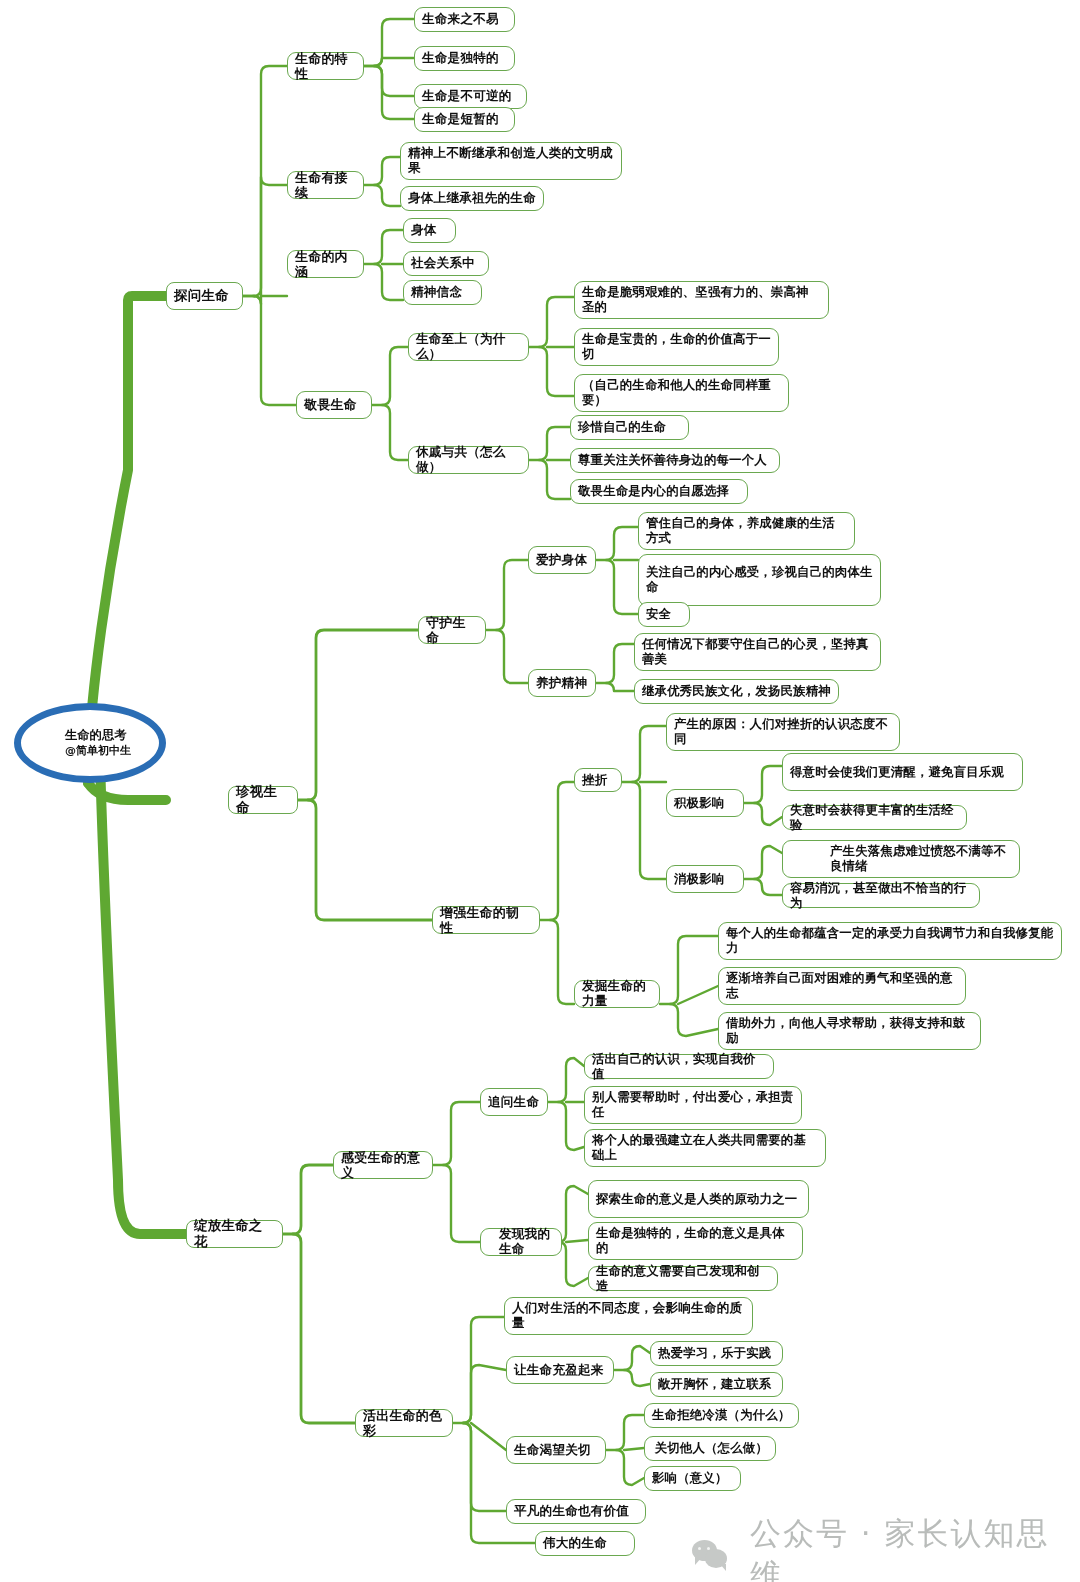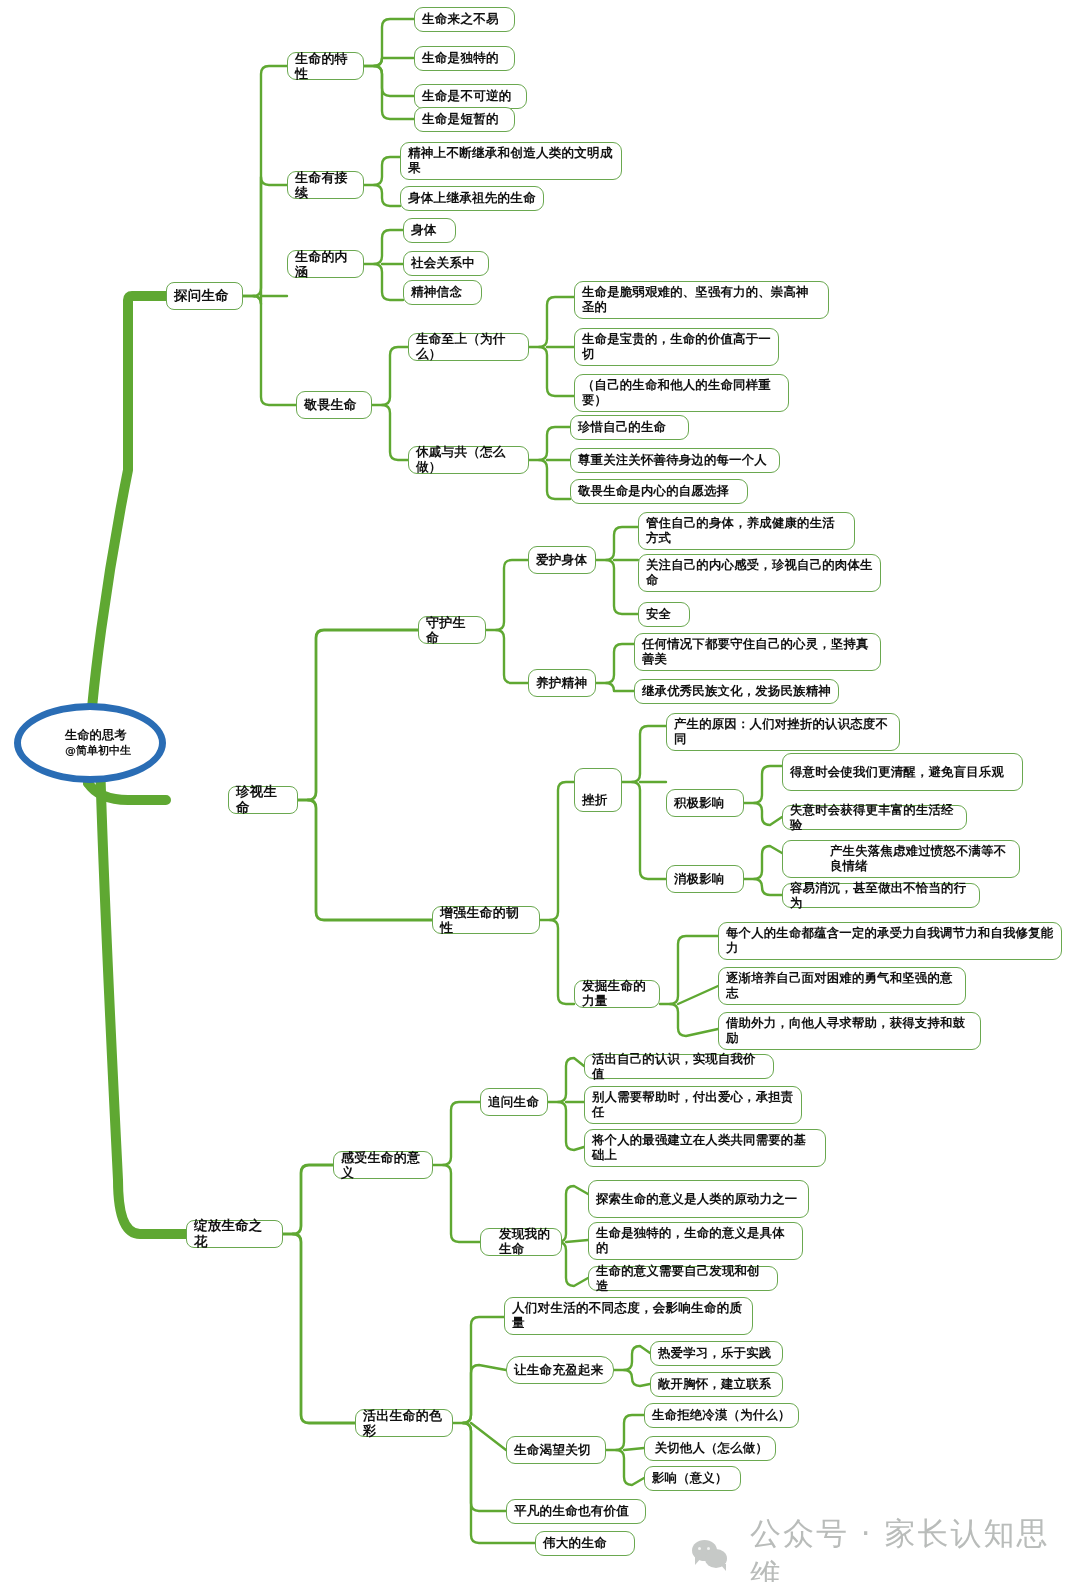--- a/index.html
+++ b/index.html
@@ -288,42 +288,42 @@
   <div class="node l2" style="left:418px;top:616px;width:68px;height:28px;">
     <span>守护生命</span>
     </div>
 
   <div class="node l3" style="left:528px;top:546px;width:68px;height:28px;">
     <span>爱护身体</span>
     </div>
   <div class="node l4" style="left:638px;top:512px;width:217px;height:38px;">
     <span>管住自己的身体，养成健康的生活方式</span>
     </div>
-  <div class="node l4" style="left:638px;top:554px;width:243px;height:38px;">
+  <div class="node l4" style="left:638px;top:554px;width:243px;height:52px;">
     <span>关注自己的内心感受，珍视自己的肉体生命</span>
     </div>
   <div class="node l4" style="left:638px;top:602px;width:52px;height:25px;">
     <span>安全</span>
     </div>
 
   <div class="node l3" style="left:528px;top:669px;width:68px;height:28px;">
     <span>养护精神</span>
     </div>
   <div class="node l4" style="left:634px;top:633px;width:247px;height:38px;">
     <span>任何情况下都要守住自己的心灵，坚持真善美</span>
     </div>
   <div class="node l4" style="left:634px;top:679px;width:205px;height:25px;">
     <span>继承优秀民族文化，发扬民族精神</span>
     </div>
 
   <div class="node l2" style="left:432px;top:906px;width:108px;height:28px;">
     <span>增强生命的韧性</span>
     </div>
 
-  <div class="node l3" style="left:574px;top:768px;width:48px;height:44px;align-items:flex-end;">
+  <div class="node l3" style="left:574px;top:768px;width:48px;height:24px;align-items:flex-end;">
     <span>挫折</span>
     </div>
   <div class="node l4" style="left:666px;top:713px;width:234px;height:38px;">
     <span>产生的原因：人们对挫折的认识态度不同</span>
     </div>
 
   <div class="node l4" style="left:666px;top:789px;width:78px;height:28px;">
     <span>积极影响</span>
     </div>
   <div class="node l4" style="left:782px;top:753px;width:241px;height:38px;">
@@ -391,21 +391,21 @@
     </div>
 
   <div class="node l2" style="left:355px;top:1409px;width:98px;height:28px;">
     <span>活出生命的色彩</span>
     </div>
 
   <div class="node l3" style="left:504px;top:1297px;width:249px;height:38px;">
     <span>人们对生活的不同态度，会影响生命的质量</span>
     </div>
 
-  <div class="node l3" style="left:506px;top:1356px;width:108px;height:28px;border-radius:13px;">
+  <div class="node l3" style="left:506px;top:1356px;width:108px;height:28px;">
     <span>让生命充盈起来</span>
     </div>
   <div class="node l4" style="left:650px;top:1341px;width:133px;height:25px;">
     <span>热爱学习，乐于实践</span>
     </div>
   <div class="node l4" style="left:650px;top:1372px;width:133px;height:25px;">
     <span>敞开胸怀，建立联系</span>
     </div>
 
   <div class="node l3" style="left:506px;top:1436px;width:100px;height:28px;">

